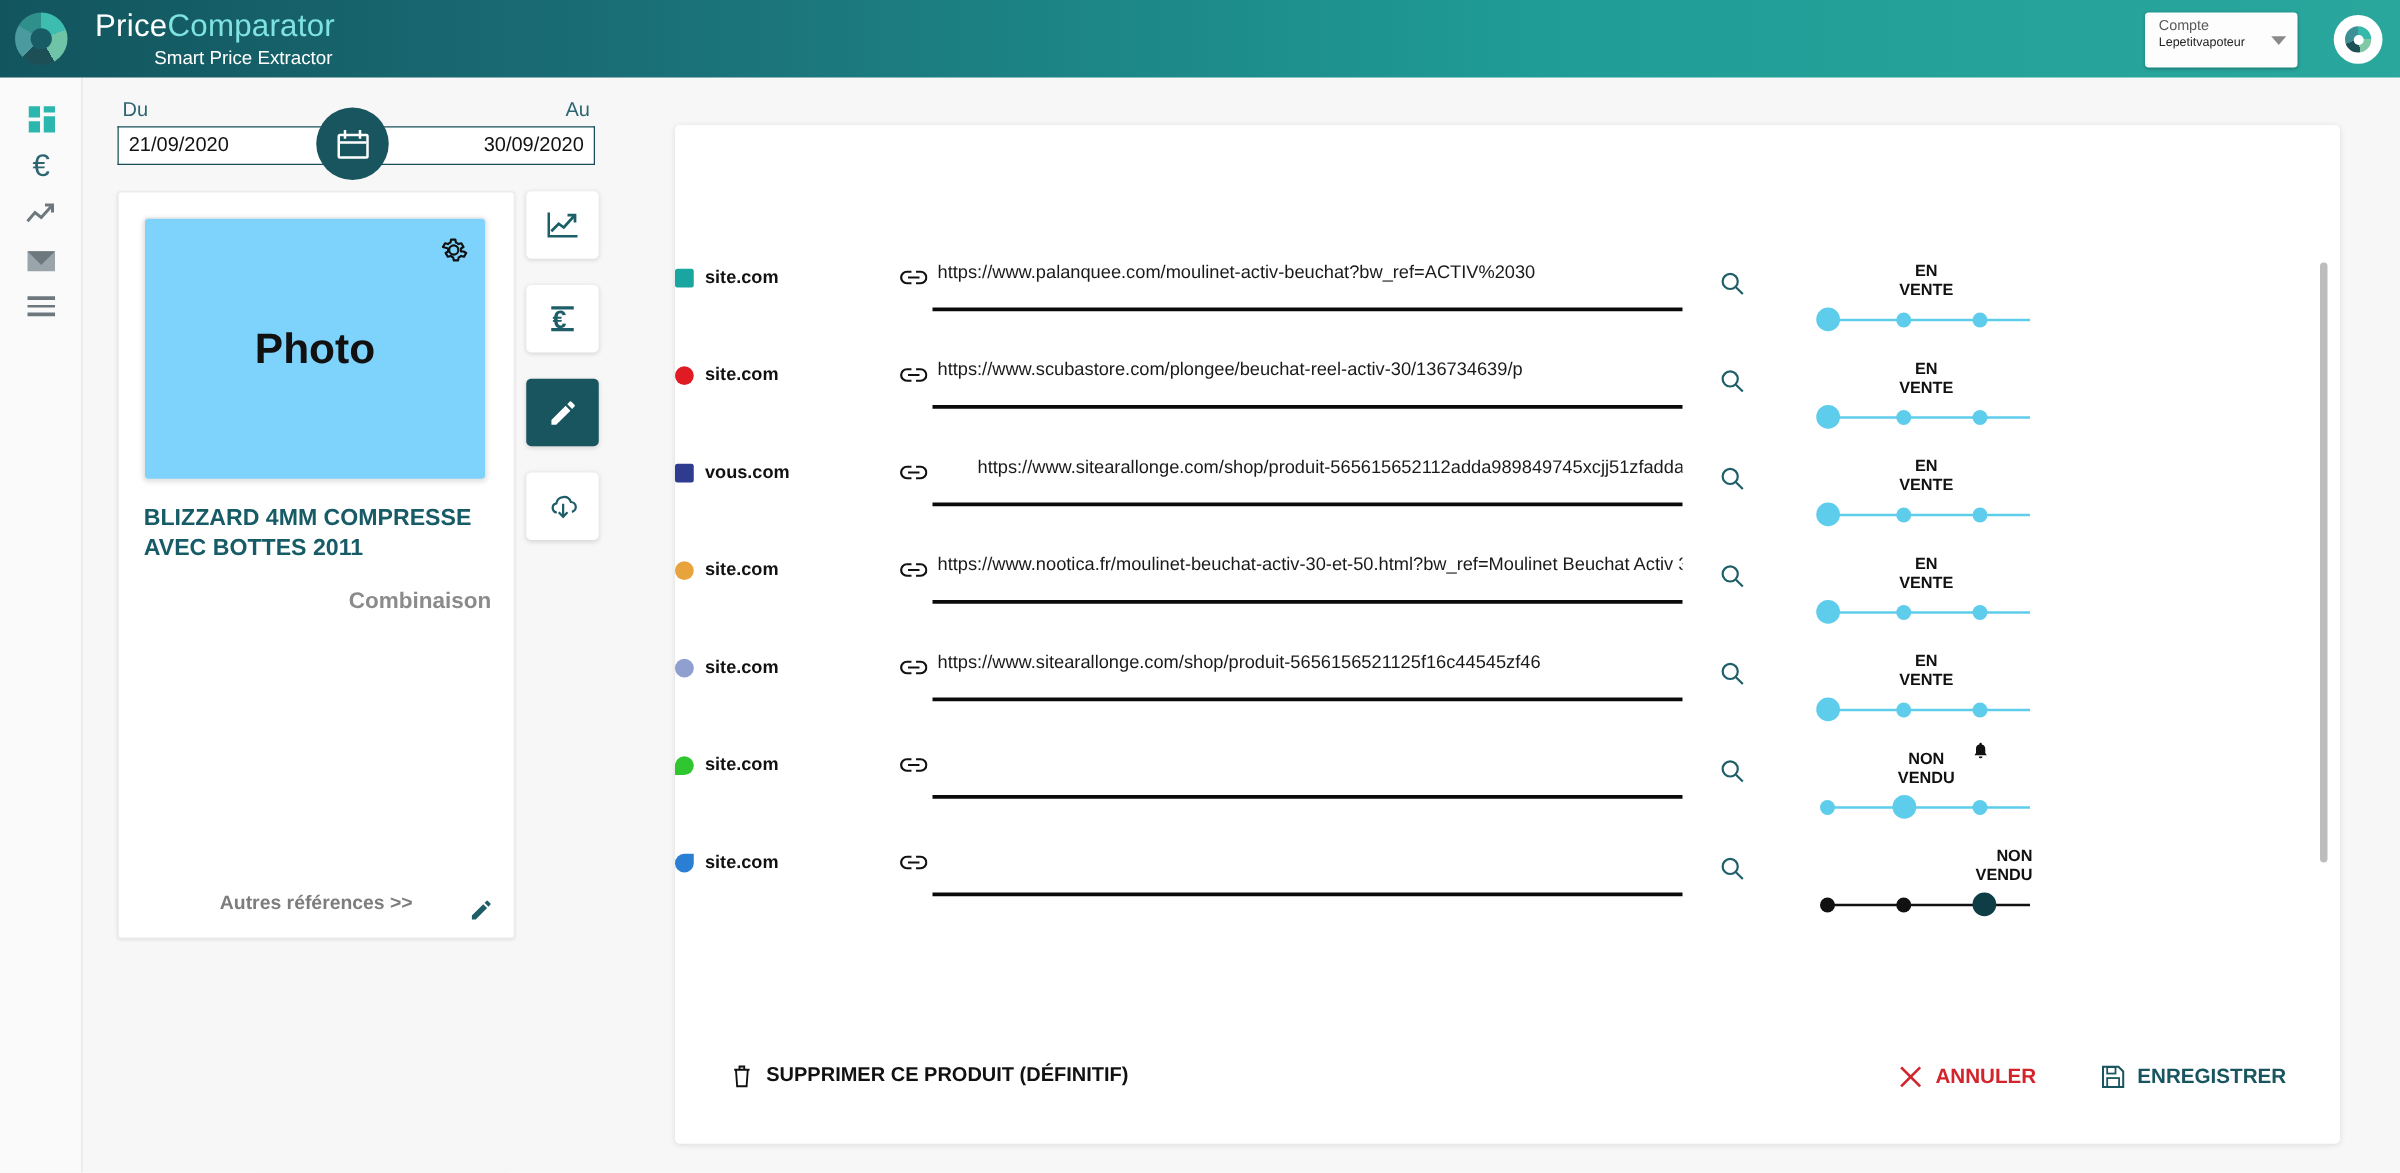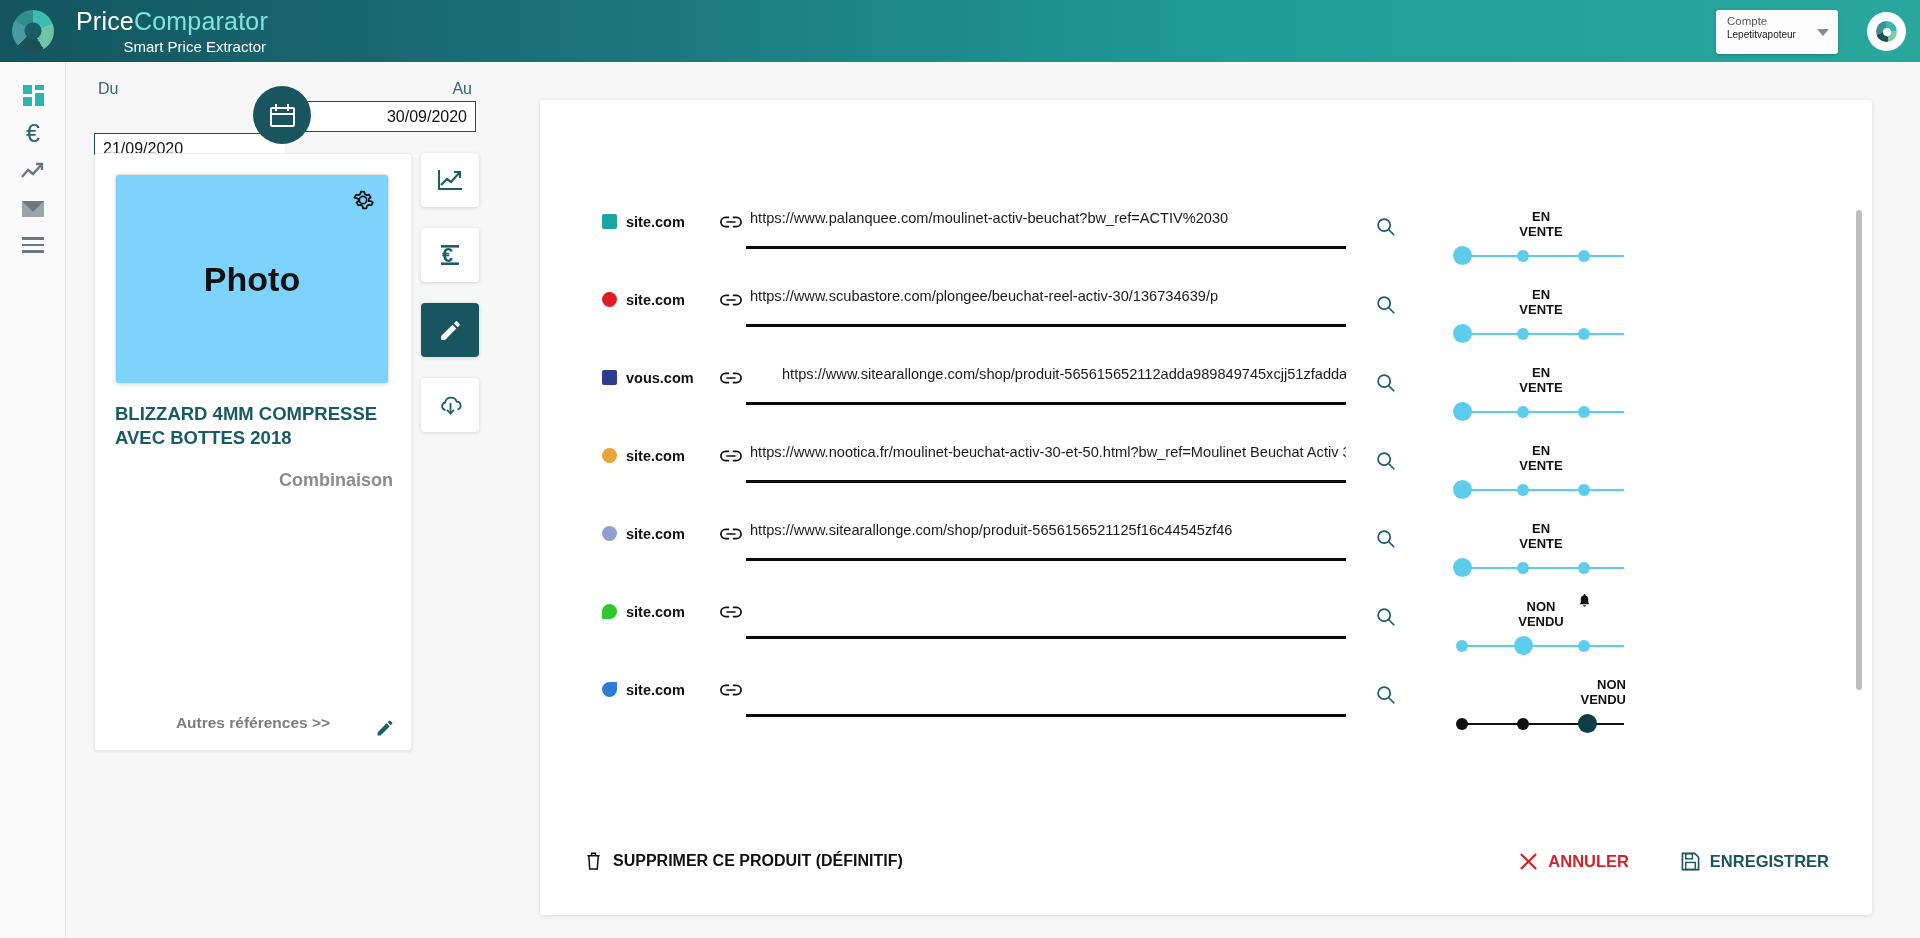--- a/index.html
+++ b/index.html
@@ -99,21 +99,21 @@
 
   .daterow { position: absolute; left: 28px; top: 18px; width: 382px; }
   .dr-labels { display: flex; justify-content: space-between; padding: 0 4px; }
   .dr-label { color: #2c6670; font-size: 16px; }
   .dr-inputs { display: flex; margin-top: 3px; }
   .date-field {
     width: 191px; height: 31px; border: 1.5px solid #184e57; background: #fff;
     font-size: 16px; color: #111; font-family: "Liberation Sans", sans-serif;
     padding: 0 8px;
   }
-  .date-field.left { border-right: none; margin-top: 32px; }
+  .date-field.left { border-right: none; }
   .date-field.right { border-left: none; text-align: right; }
   .cal-btn {
     position: absolute; left: 159px; top: 6px; width: 58px; height: 58px;
     border-radius: 50%; background: #18555f; display:flex; align-items:center;
     justify-content:center; cursor: pointer; z-index: 5;
   }
   .cal-ico { width: 25px; height: 23px; position: relative; }
   .cal-ico .body {
     position:absolute; left:0; top:3px; width:25px; height:20px;
     border: 2.4px solid #fff; border-radius: 2px;
@@ -178,21 +178,21 @@
   .panel-head { position: absolute; left: 20px; top: 18px; right: 22px; display:flex; align-items:center; }
   .panel-title { font-size: 23px; color: #1d5e68; white-space: nowrap; }
   .panel-rule { flex: 1; height: 2.5px; background: #1d5e68; margin-left: 20px; }
 
   .rows { position: absolute; left: 0; top: 100px; right: 0; }
   .row {
     position: relative; height: 78px; display: flex; align-items: flex-start;
     padding-top: 10px;
   }
   .site-cell {
-    width: 180px; display: flex; align-items: flex-start; padding-left: 62px; padding-top: 4px;
+    width: 180px; display: flex; align-items: center; padding-top: 4px;
   }
   .favicon {
     width: 15px; height: 15px; border-radius: 2px; margin-right: 9px; flex: none;
   }
   .site-name { font-size: 14.5px; font-weight: bold; color: #111; }
   .link-ico { width: 26px; flex: none; padding-top: 4px; }
   .url-cell { width: 600px; position: relative; }
   .url-text {
     font-size: 14.6px; color: #1a1a1a; white-space: nowrap; overflow: hidden;
     display: block; height: 20px; padding-left: 4px;
@@ -322,21 +322,21 @@
   </div>
 
   <div class="prod-card">
     <div class="photo-box">
       <span class="photo-text">Photo</span>
       <svg class="gear" viewBox="0 0 24 24">
         <path fill="none" stroke="#111" stroke-width="1.6" d="M12 8.6a3.4 3.4 0 100 6.8 3.4 3.4 0 000-6.8z"></path>
         <path fill="none" stroke="#111" stroke-width="1.6" stroke-linejoin="round" d="M19.3 13.1l1.9 1.1-1.6 2.8-2.1-.6a6.9 6.9 0 01-1.9 1.1l-.4 2.2h-3.2l-.4-2.2a6.9 6.9 0 01-1.9-1.1l-2.1.6-1.6-2.8 1.9-1.1a6.4 6.4 0 010-2.2L4 9.8l1.6-2.8 2.1.6a6.9 6.9 0 011.9-1.1l.4-2.2h3.2l.4 2.2a6.9 6.9 0 011.9 1.1l2.1-.6L19.2 9.8l-1.9 1.1a6.4 6.4 0 010 2.2z"></path>
       </svg>
     </div>
-    <div class="prod-title">BLIZZARD 4MM COMPRESSE AVEC BOTTES 2018</div>
+    <div class="prod-title">BLIZZARD 4MM COMPRESSE AVEC BOTTES 2011</div>
     <div class="prod-sub">Combinaison</div>
     <div class="other-refs">Autres références &gt;&gt;</div>
     <svg class="pencil-small" viewBox="0 0 24 24">
       <path fill="#1d5e68" d="M3 17.3V21h3.7L17.6 10.1l-3.7-3.7L3 17.3zM20.7 7c.4-.4.4-1 0-1.4l-2.3-2.3a1 1 0 00-1.4 0l-1.8 1.8 3.7 3.7L20.7 7z"></path>
     </svg>
   </div>
 
   <div class="act-col">
     <div class="act-btn">
       <svg width="27" height="24" viewBox="0 0 27 24">

